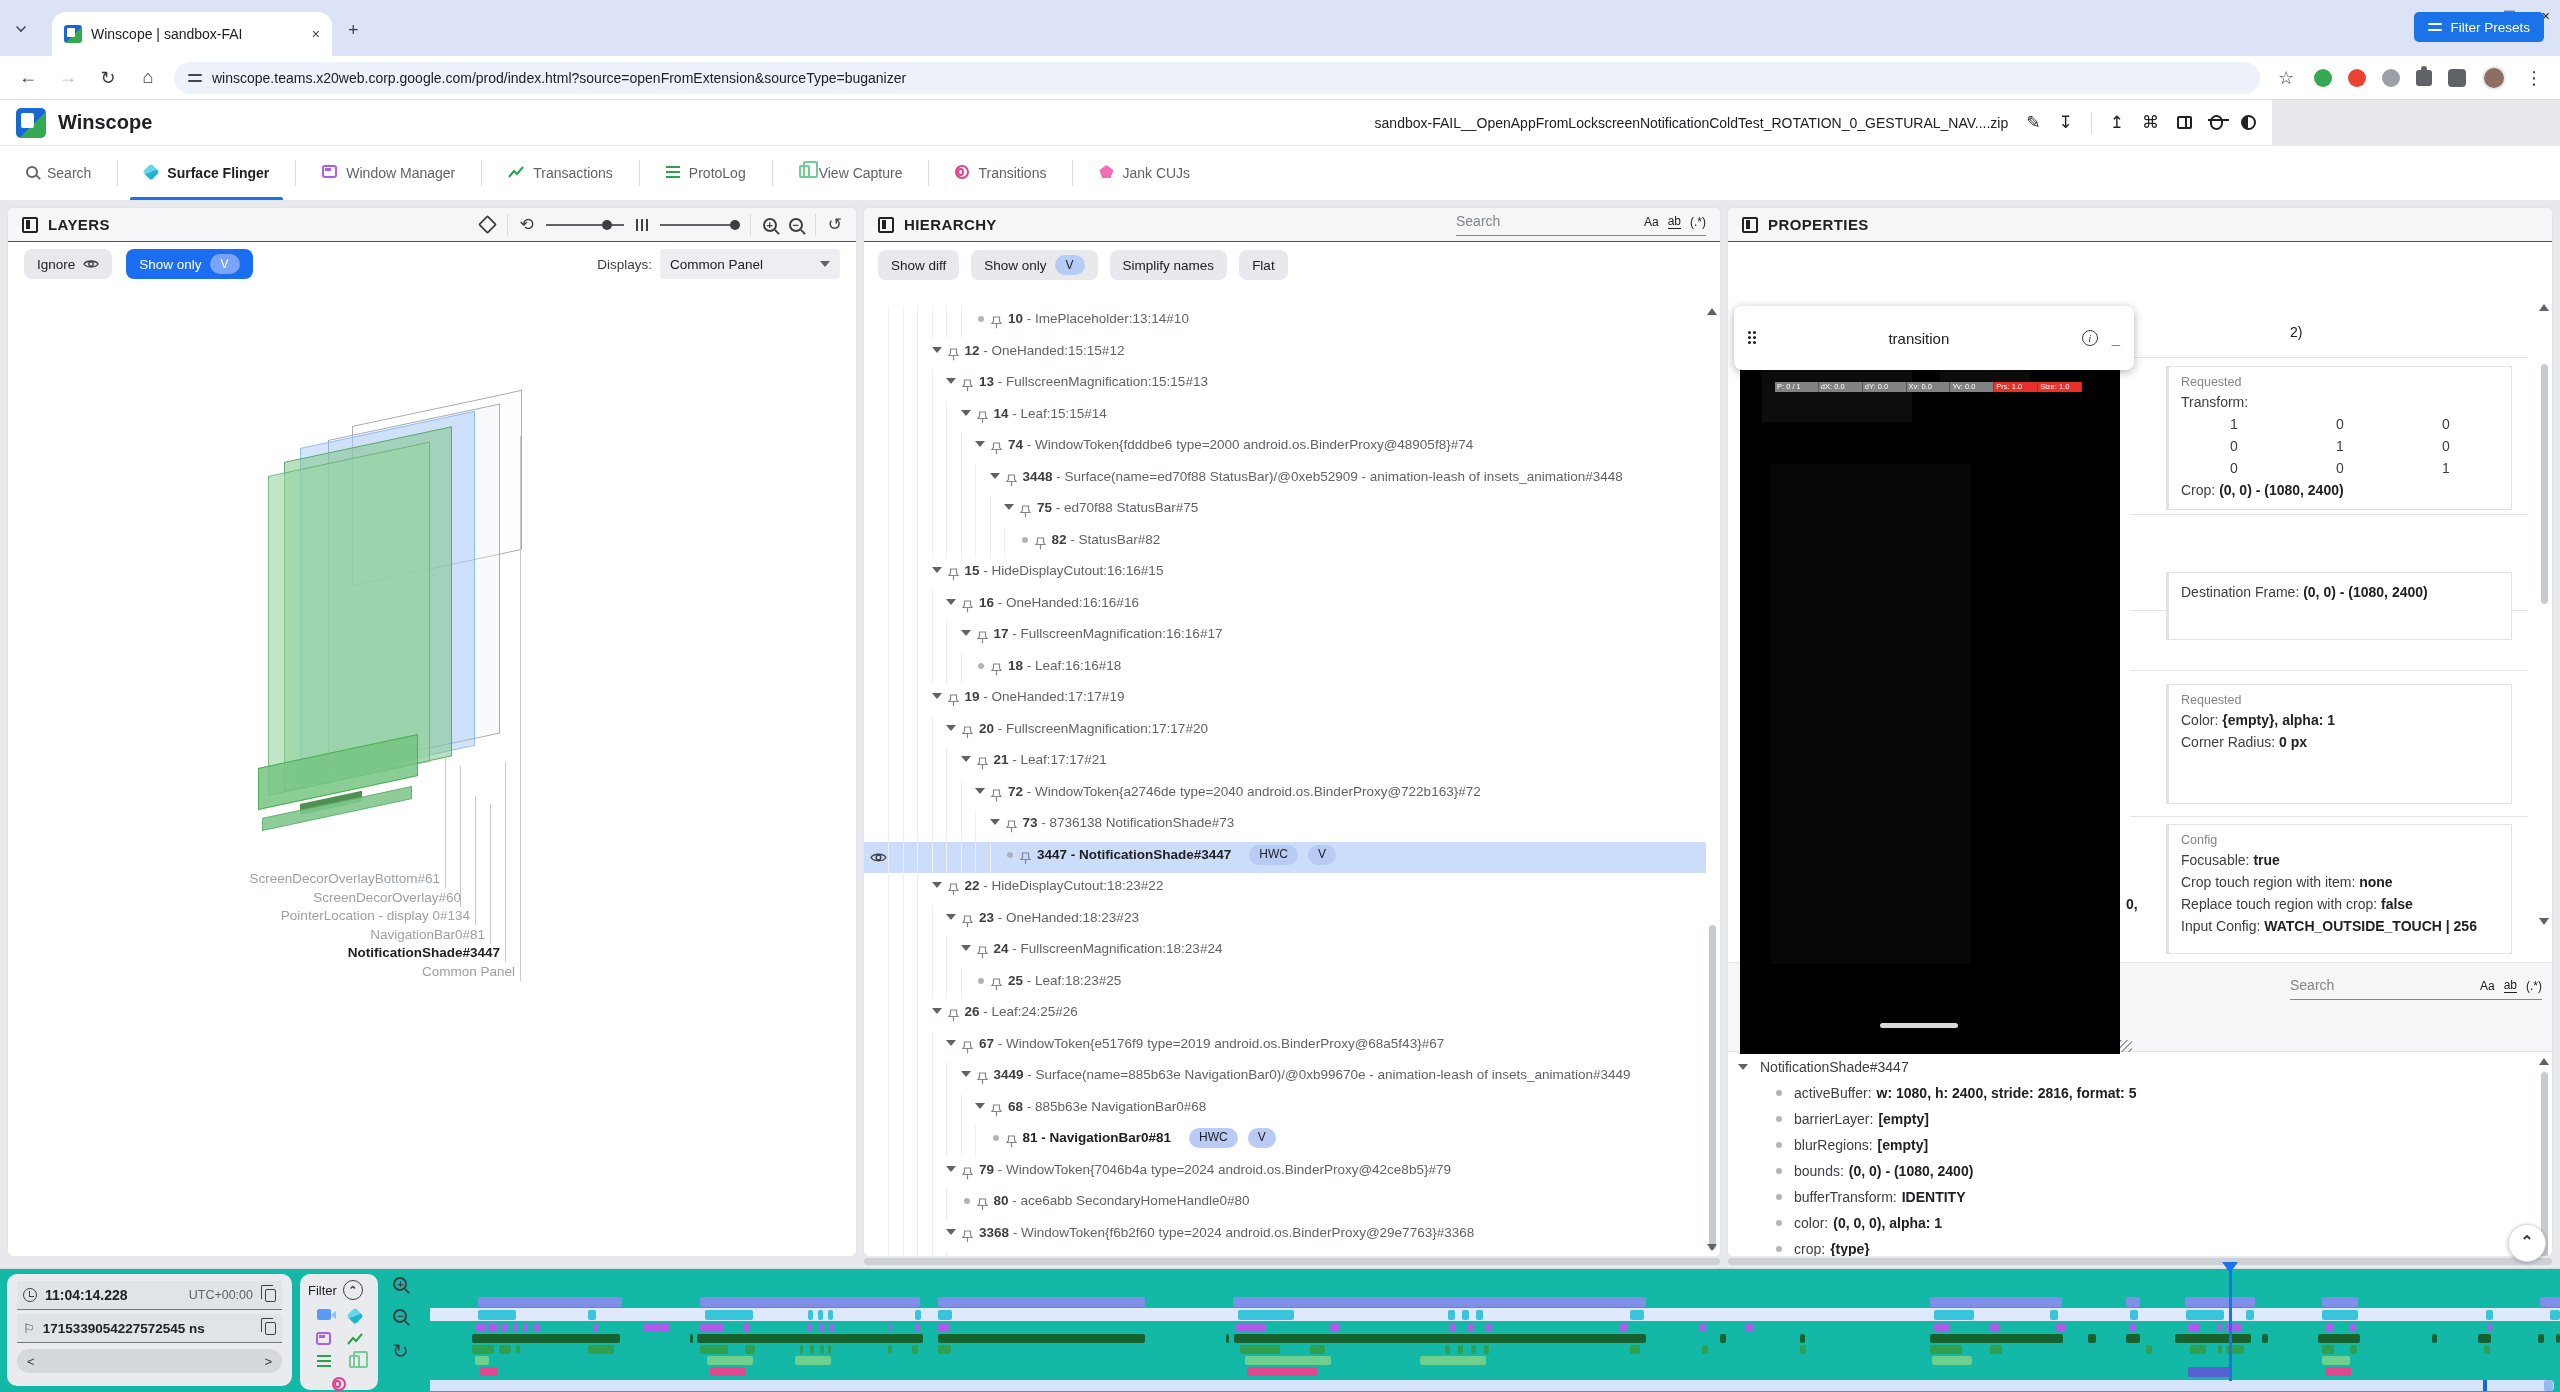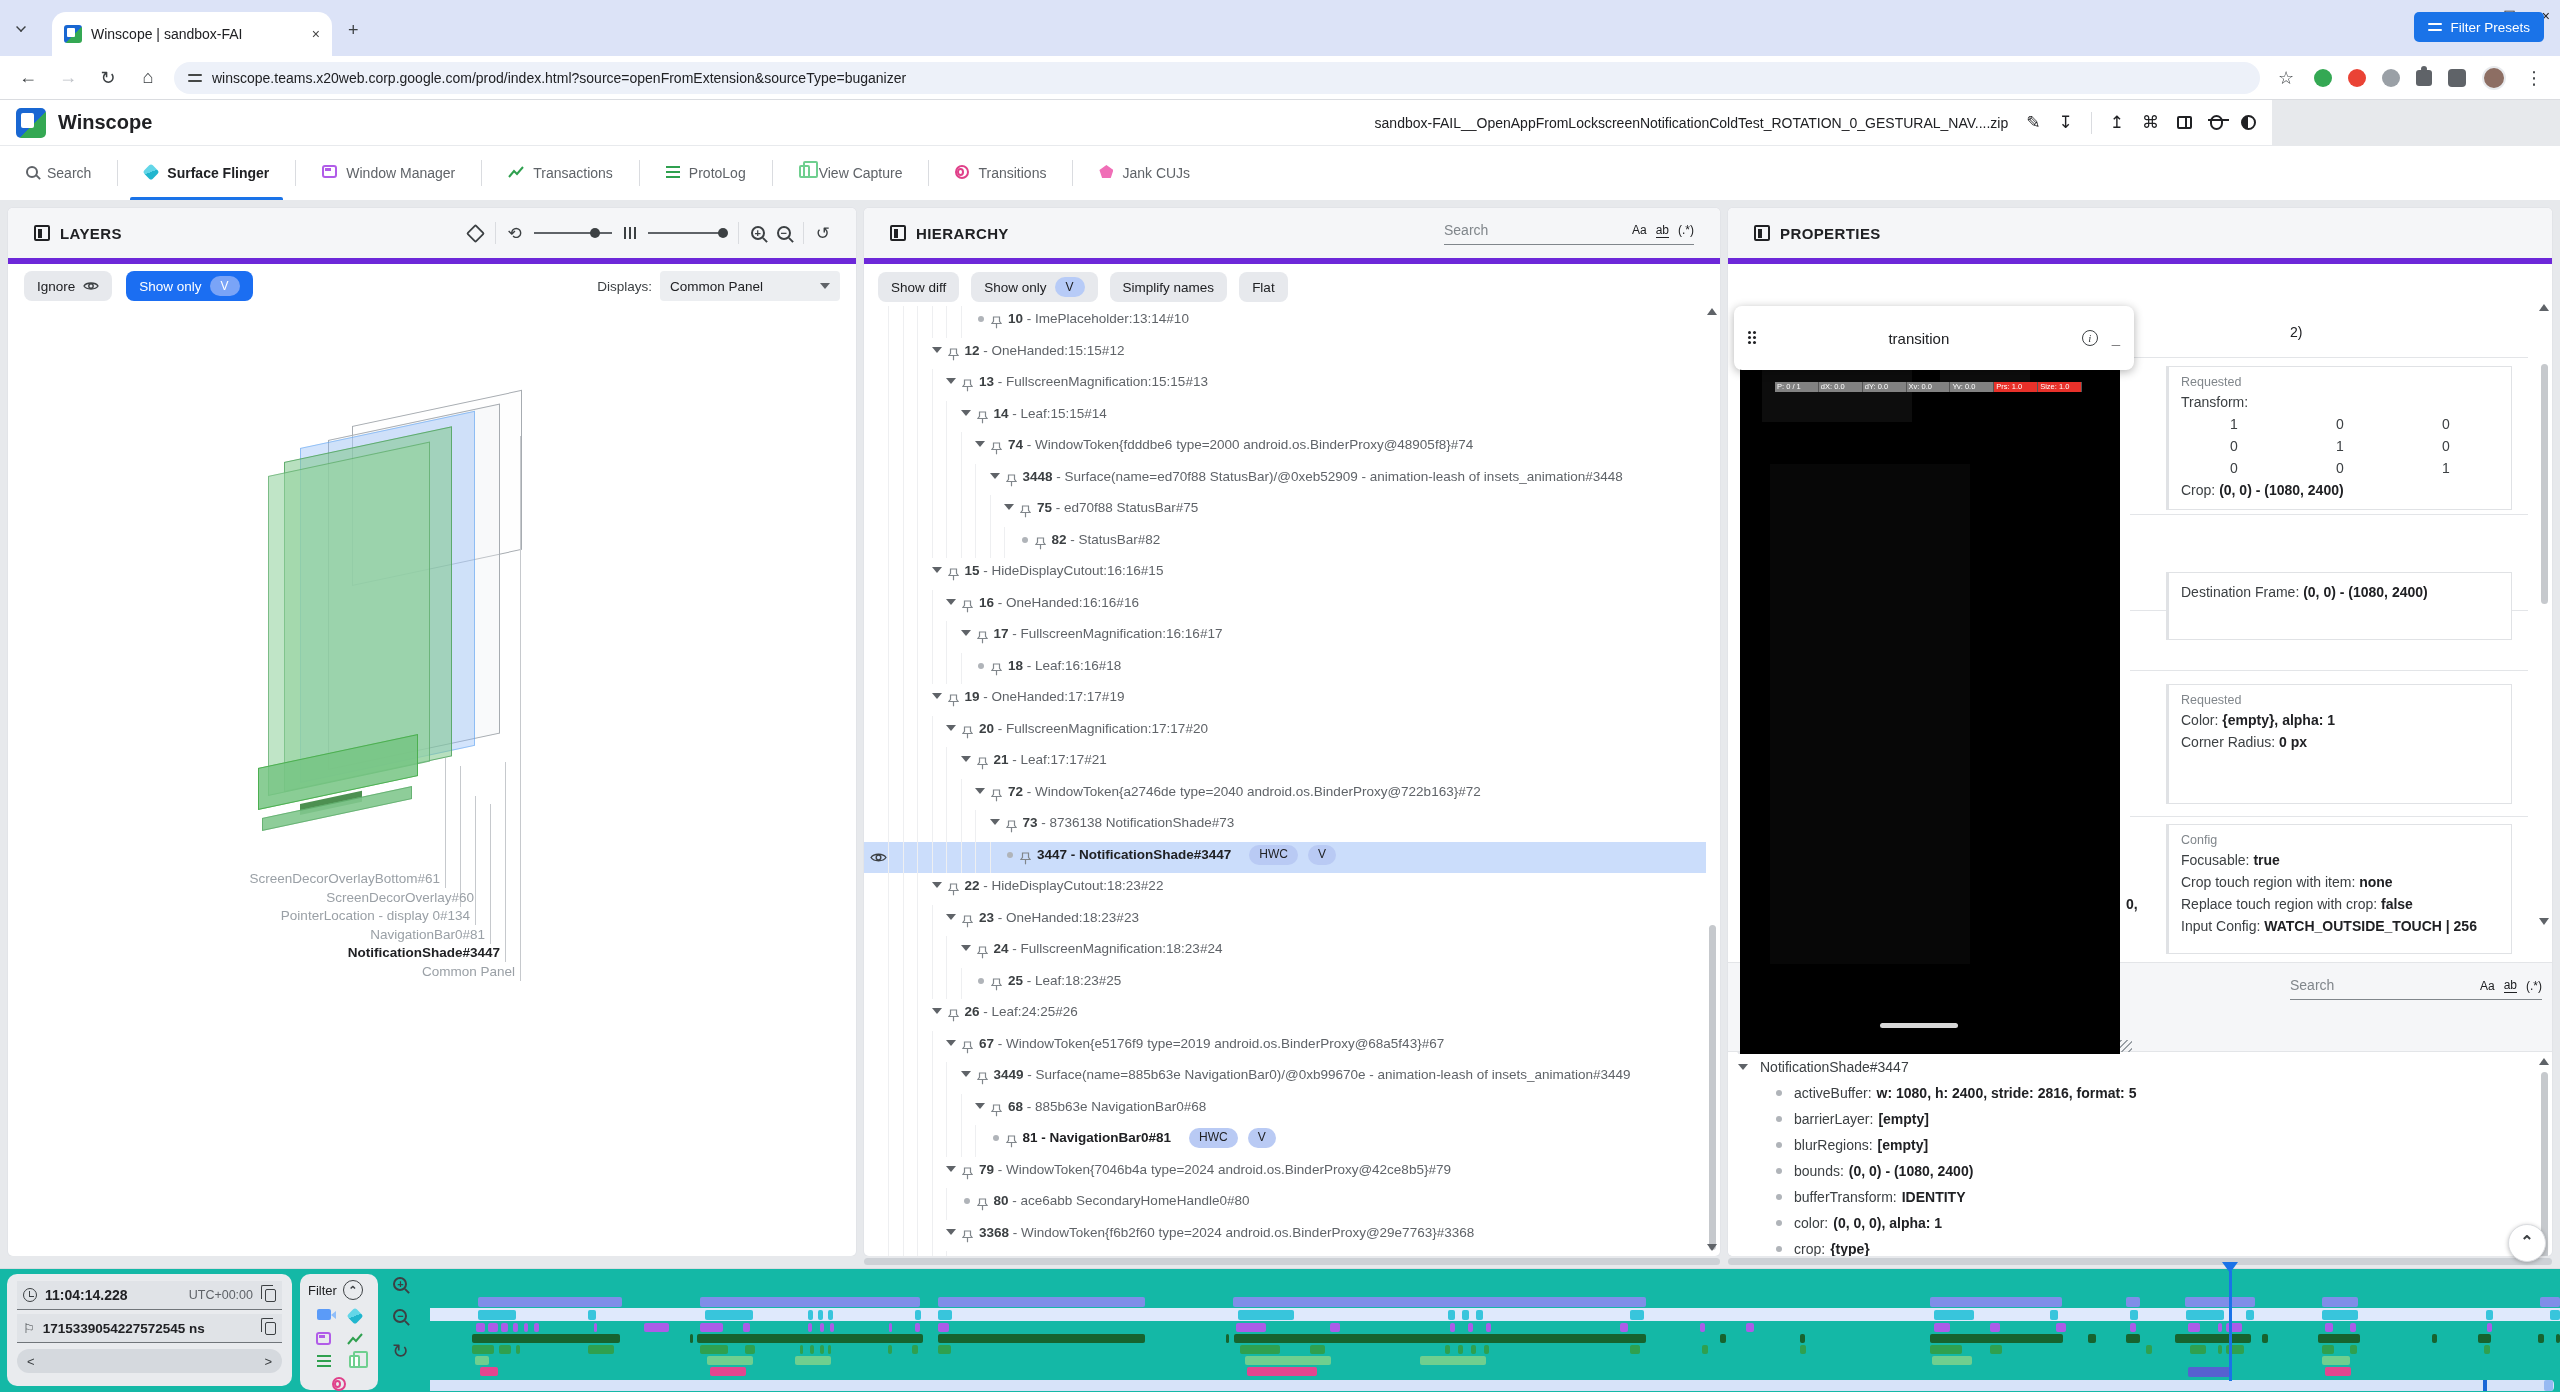--- a/index.html
+++ b/index.html
@@ -62,21 +62,21 @@
 .i-trans::before{content:"";position:absolute;inset:1px 3px 1px 0px;border:2px solid #E0408A;border-radius:50%}
 .i-jank{width:14px;height:13px;display:inline-block;background:#F06EB7;clip-path:polygon(50% 0,100% 38%,81% 100%,19% 100%,0 38%)}
 .i-cam{width:14px;height:11px;background:#5B9BF8;border-radius:2px;position:relative;display:inline-block}
 .i-cam::after{content:"";position:absolute;right:-5px;top:1.5px;border-right:5px solid #90BEFA;border-top:4px solid transparent;border-bottom:4px solid transparent}
 
 #main{position:absolute;top:200px;left:0;width:2560px;height:1056px;background:#E7E9EC}
 .panel{position:absolute;top:8px;height:1048px;background:#fff;border-radius:5px;box-shadow:0 0 0 1px #E2E4E8;overflow:hidden}
 #p-layers{left:8px;width:848px}
 #p-hier{left:864px;width:856px}
 #p-props{left:1728px;width:824px}
-.panel-head{height:56px;background:#F5F6F8;display:flex;align-items:center;padding:0 26px;border-bottom:6px solid #6d28d9}
+.panel-head{height:34px;background:#F5F6F8;display:flex;align-items:center;padding:0 14px;border-bottom:1px solid #6d28d9}
 .panel-title{font-size:15px;font-weight:700;letter-spacing:.4px;color:#202124;margin-left:10px}
 .collapse-ico{width:16px;height:16px;border:2px solid #202124;border-radius:2px;position:relative;flex:none}
 .collapse-ico::after{content:"";position:absolute;left:1.5px;top:1.5px;bottom:1.5px;width:4px;background:#202124}
 
 #layers-tools{margin-left:auto;display:flex;align-items:center;gap:12px;color:#3C4043}
 .slider{width:78px;height:2px;background:#5F6368;position:relative}
 .slider .dot{position:absolute;top:-4px;width:10px;height:10px;border-radius:50%;background:#3C4043}
 .cube{width:15px;height:15px;border:2px solid #3C4043;transform:rotate(45deg) scale(.9);border-radius:2px}
 .bars3{width:12px;height:12px;background:repeating-linear-gradient(90deg,#3C4043 0 2px,transparent 2px 5px)}
 .magbtn{width:14px;height:14px;border:2px solid #3C4043;border-radius:50%;position:relative;font:700 11px/10px "Liberation Sans",sans-serif;text-align:center;color:#3C4043}
@@ -336,21 +336,21 @@
         <div class="ply" style="left: 320px; top: 144px; width: 172px; height: 330px; background: rgba(238, 240, 243, 0.35); border: 1.5px solid rgb(167, 172, 177);"></div>
         <div class="ply" style="left: 292px; top: 152px; width: 175px; height: 335px; background: rgba(139, 185, 248, 0.38); border: 1px solid rgba(90, 160, 240, 0.55);"></div>
         <div class="ply" style="left: 276px; top: 166px; width: 168px; height: 330px; background: rgba(125, 198, 138, 0.55); border: 1px solid rgba(76, 160, 90, 0.8);"></div>
         <div class="ply" style="left: 260px; top: 180px; width: 162px; height: 320px; background: rgba(150, 212, 162, 0.6); border: 1px solid rgba(76, 160, 90, 0.6);"></div>
         <div class="ply" style="left: 250px; top: 472px; width: 160px; height: 42px; background: rgba(118, 196, 130, 0.85); border: 1px solid rgb(76, 175, 80);"></div>
         <div class="ply" style="left: 292px; top: 508px; width: 62px; height: 11px; background: rgba(46, 125, 50, 0.85); border: none;"></div>
         <div class="ply" style="left: 254px; top: 522px; width: 150px; height: 13px; background: rgba(130, 200, 142, 0.9); border: 1px solid rgba(76, 160, 90, 0.6);"></div>
         <div class="lline" style="left: 437px; top: 462px; height: 130px;"></div>
         <div class="llabel" style="right: 416px; top: 575px;">ScreenDecorOverlayBottom#61</div>
         <div class="lline" style="left: 452px; top: 470px; height: 140.6px;"></div>
-        <div class="llabel" style="right: 382px; top: 593.6px;">ScreenDecorOverlay#60</div>
+        <div class="llabel" style="right: 395px; top: 593.6px;">ScreenDecorOverlay#60</div>
         <div class="lline" style="left: 467px; top: 500px; height: 129.2px;"></div>
         <div class="llabel" style="right: 386px; top: 612.2px;">PointerLocation - display 0#134</div>
         <div class="lline" style="left: 482px; top: 508px; height: 139.8px;"></div>
         <div class="llabel" style="right: 371px; top: 630.8px;">NavigationBar0#81</div>
         <div class="lline" style="left: 497px; top: 466px; height: 200.4px;"></div>
         <div class="llabel bold" style="right: 356px; top: 649.4px;">NotificationShade#3447</div>
         <div class="lline" style="left: 512px; top: 140px; height: 545px;"></div>
         <div class="llabel" style="right: 341px; top: 668px;">Common Panel</div>
       </div>
   </div>

